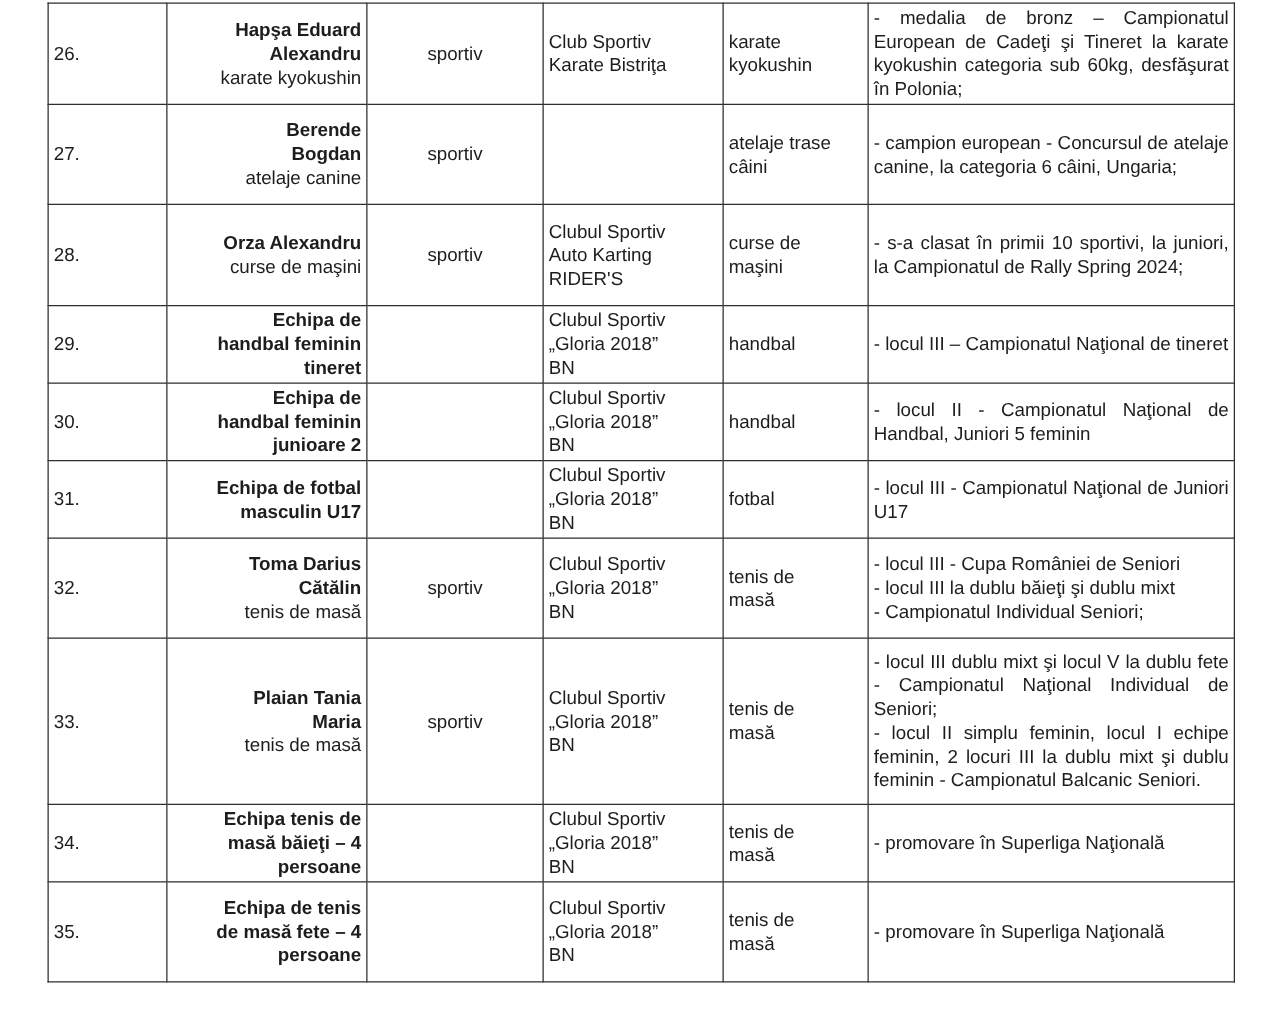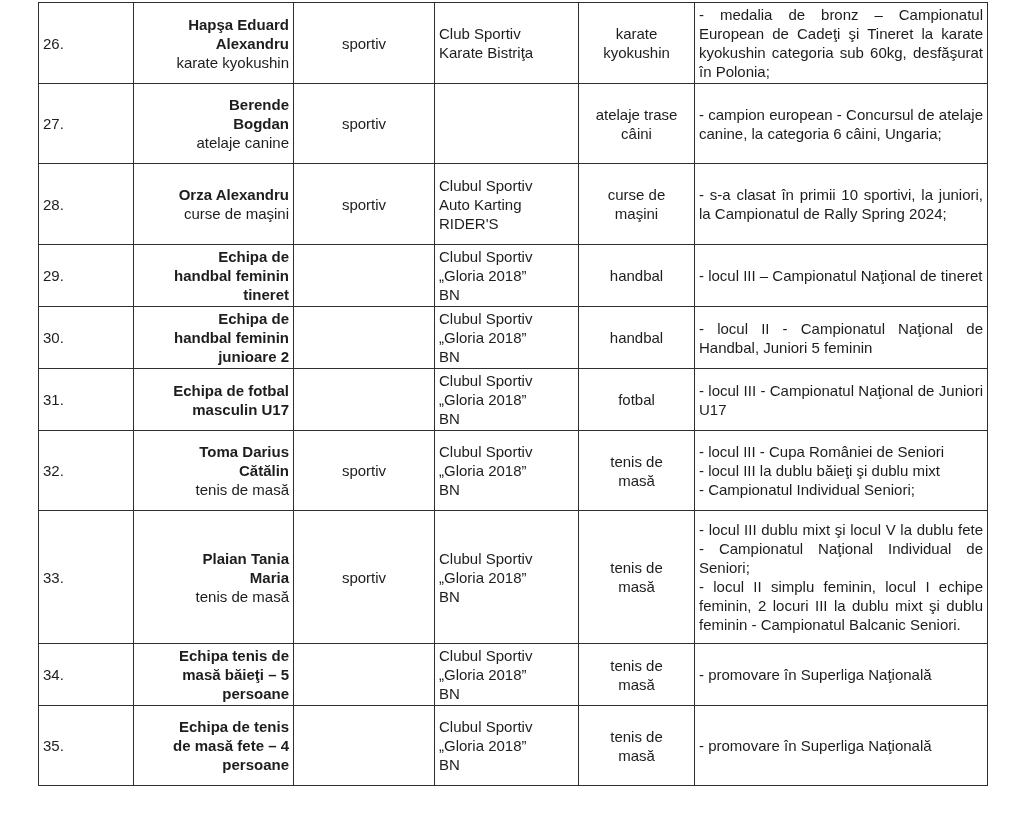--- a/index.html
+++ b/index.html
@@ -22,21 +22,21 @@
   table.doc td{
     border:1.6px solid #2e2e2e;
     vertical-align:middle;
     padding:2px 4px;
     overflow:hidden;
   }
   td.c-nr{text-align:left;}
   td.c-name{text-align:right;}
   td.c-status{text-align:center;}
   td.c-club{white-space:pre-line;}
-  td.c-sport{text-align:center;white-space:pre-line;}
+  td.c-sport{text-align:left;white-space:pre-line;}
   td.c-results{
     text-align:justify;
     vertical-align:middle;
     white-space:pre-line;
     padding:2px 7px 2px 6px;
   }
   .nm{font-weight:bold;white-space:pre-line;}
   .sub{font-weight:normal;white-space:pre-line;}
   
   tr.r0{height:78px;} tr.r1{height:80px;} tr.r2{height:81px;}
@@ -173,21 +173,21 @@
 BN</td>
         <td class="c-sport">tenis de
 masă</td>
         <td class="c-results">- locul III dublu mixt şi locul V la dublu fete - Campionatul Naţional Individual de Seniori;
 - locul II simplu feminin, locul I echipe feminin, 2 locuri III la dublu mixt şi dublu feminin - Campionatul Balcanic Seniori.</td>
       </tr>
       <tr class="r8">
         <td class="c-nr">34.</td>
         <td class="c-name">
             <div class="nm">Echipa tenis de
-masă băieţi – 5
+masă băieţi – 4
 persoane</div>
             <div class="sub"></div>
           </td>
         <td class="c-status"></td>
         <td class="c-club">Clubul Sportiv
 „Gloria 2018”
 BN</td>
         <td class="c-sport">tenis de
 masă</td>
         <td class="c-results">- promovare în Superliga Naţională</td>

